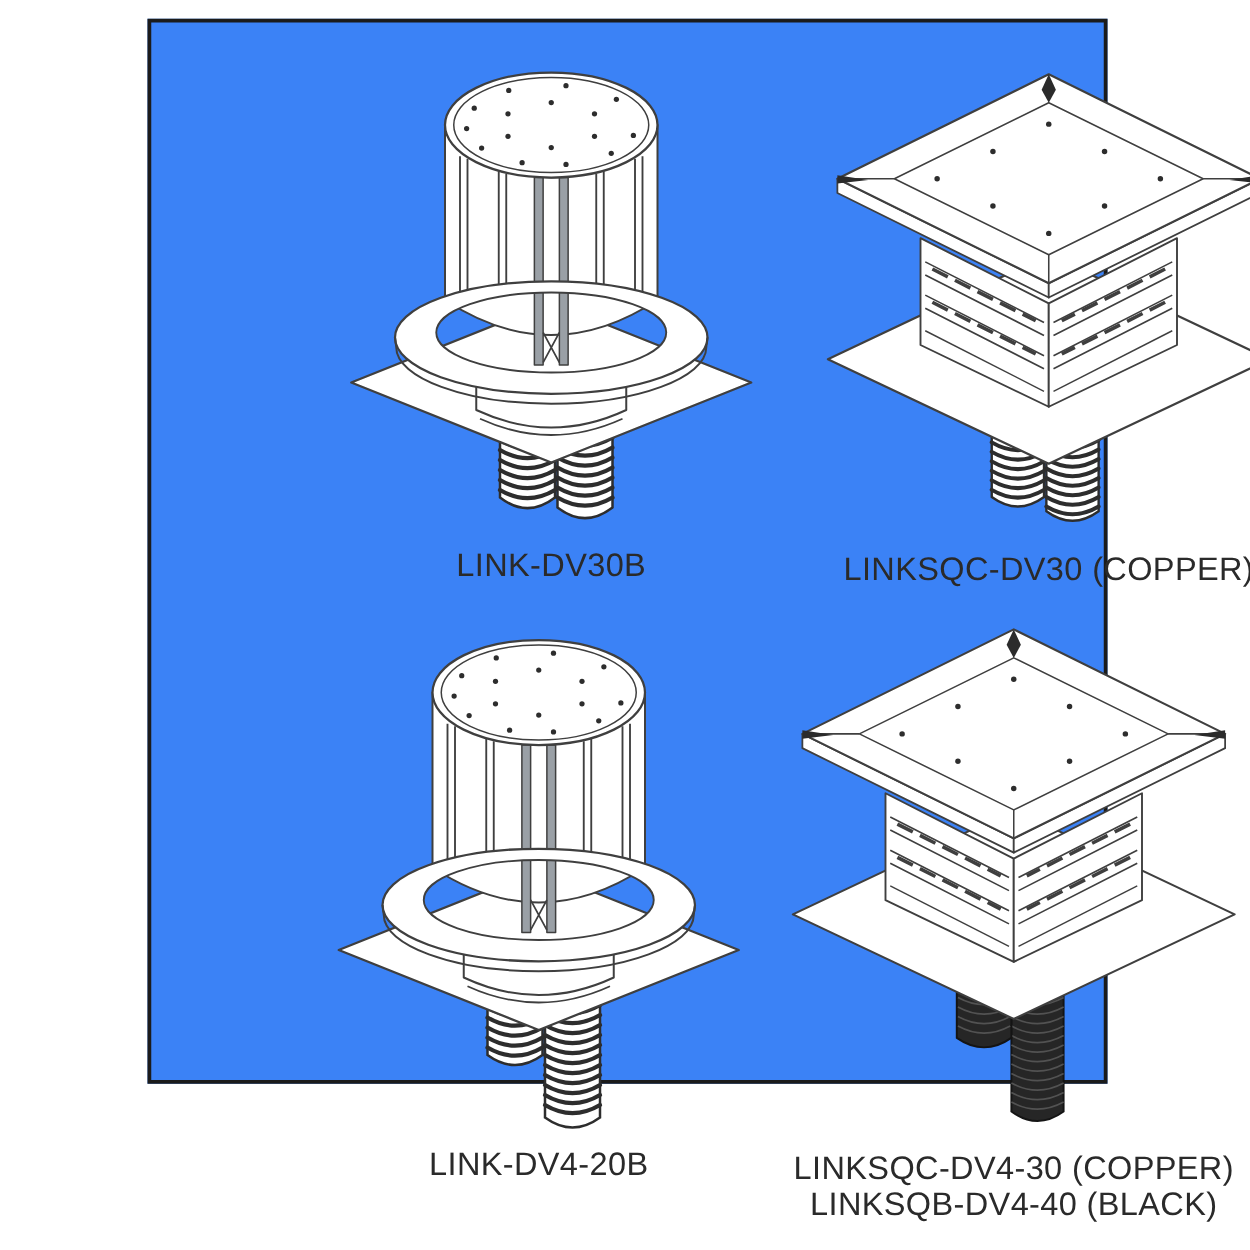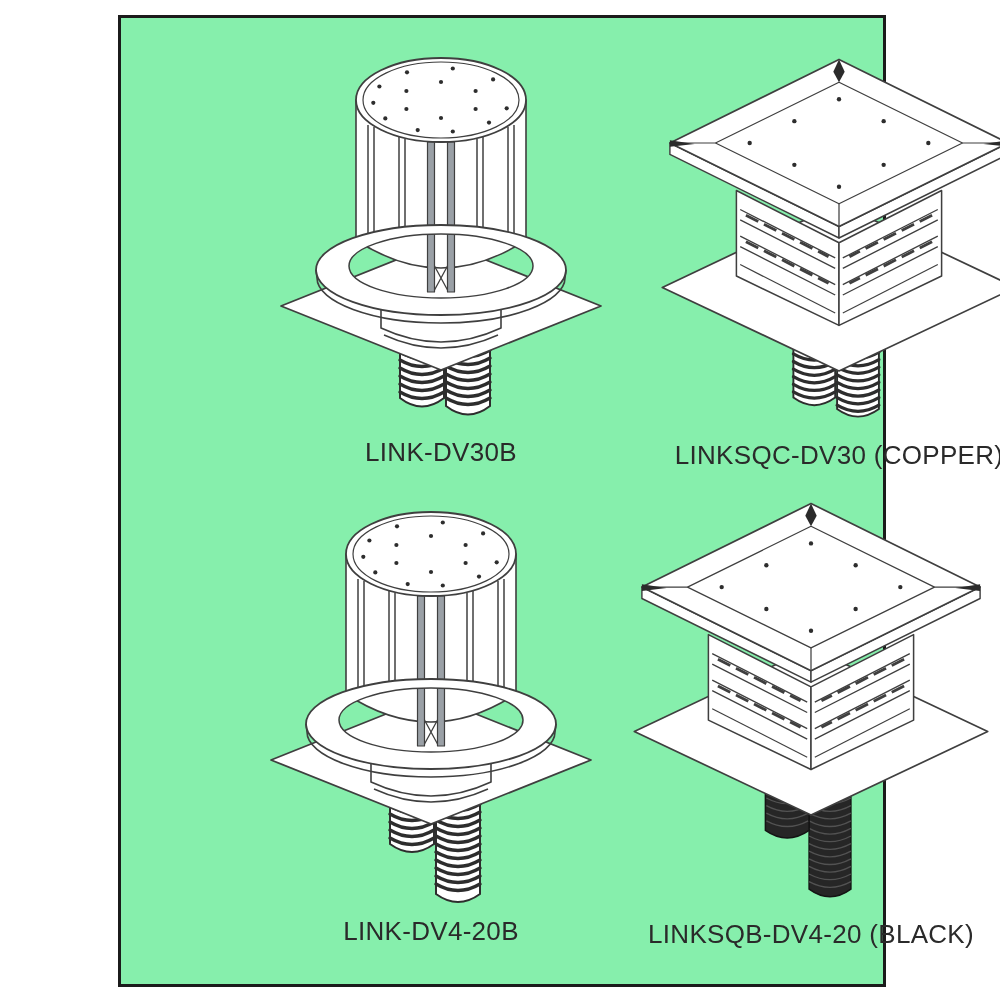--- a/index.html
+++ b/index.html
@@ -1,22 +1,22 @@
 <!DOCTYPE html>
 <html><head>
 <meta charset="utf-8">
 <style>
   html,body{margin:0;padding:0;}
   body{
     width:1000px;height:1000px;position:relative;background:#ffffff;
     font-family:"Liberation Sans",sans-serif;overflow:hidden;
   }
   .frame{
-    position:absolute;left:118px;top:15px;width:768px;height:972px;
-    border:3px solid #1b1b1b;box-sizing:border-box;background:#86efac;
+    position:absolute;left:118px;top:15px;width:768px;height:852px;
+    border:3px solid #1b1b1b;box-sizing:border-box;background:#3b82f6;
   }
   figure{position:absolute;margin:0;padding:0;}
   svg{display:block;}
   figcaption{
     text-align:center;font-size:26px;line-height:29px;color:#2a2a2a;
     letter-spacing:0.3px;
   }
   .cl{display:block;white-space:nowrap;}
   .fig1{left:150px;top:26px;width:340px;}
   .fig1 figcaption{margin-top:2px;}
@@ -240,17 +240,18 @@
         <use href="#rgl" x="153" y="306"></use>
           <use href="#rgl" x="153" y="314"></use>
           <use href="#rgl" x="153" y="322"></use>
         <use href="#rgl" x="153" y="330"></use>
           <use href="#rgl" x="153" y="338"></use>
           <use href="#rgl" x="153" y="346"></use>
       </g>
       <use href="#capSquare"></use>
     </svg>
     <figcaption>
-      <span class="cl">LINKSQB-DV4-20 (BLACK)</span>
+      <span class="cl">LINKSQC-DV4-30 (COPPER)</span>
+      <span class="cl">LINKSQB-DV4-40 (BLACK)</span>
     </figcaption>
   </figure>
 
 </div>
 
 </body></html>

